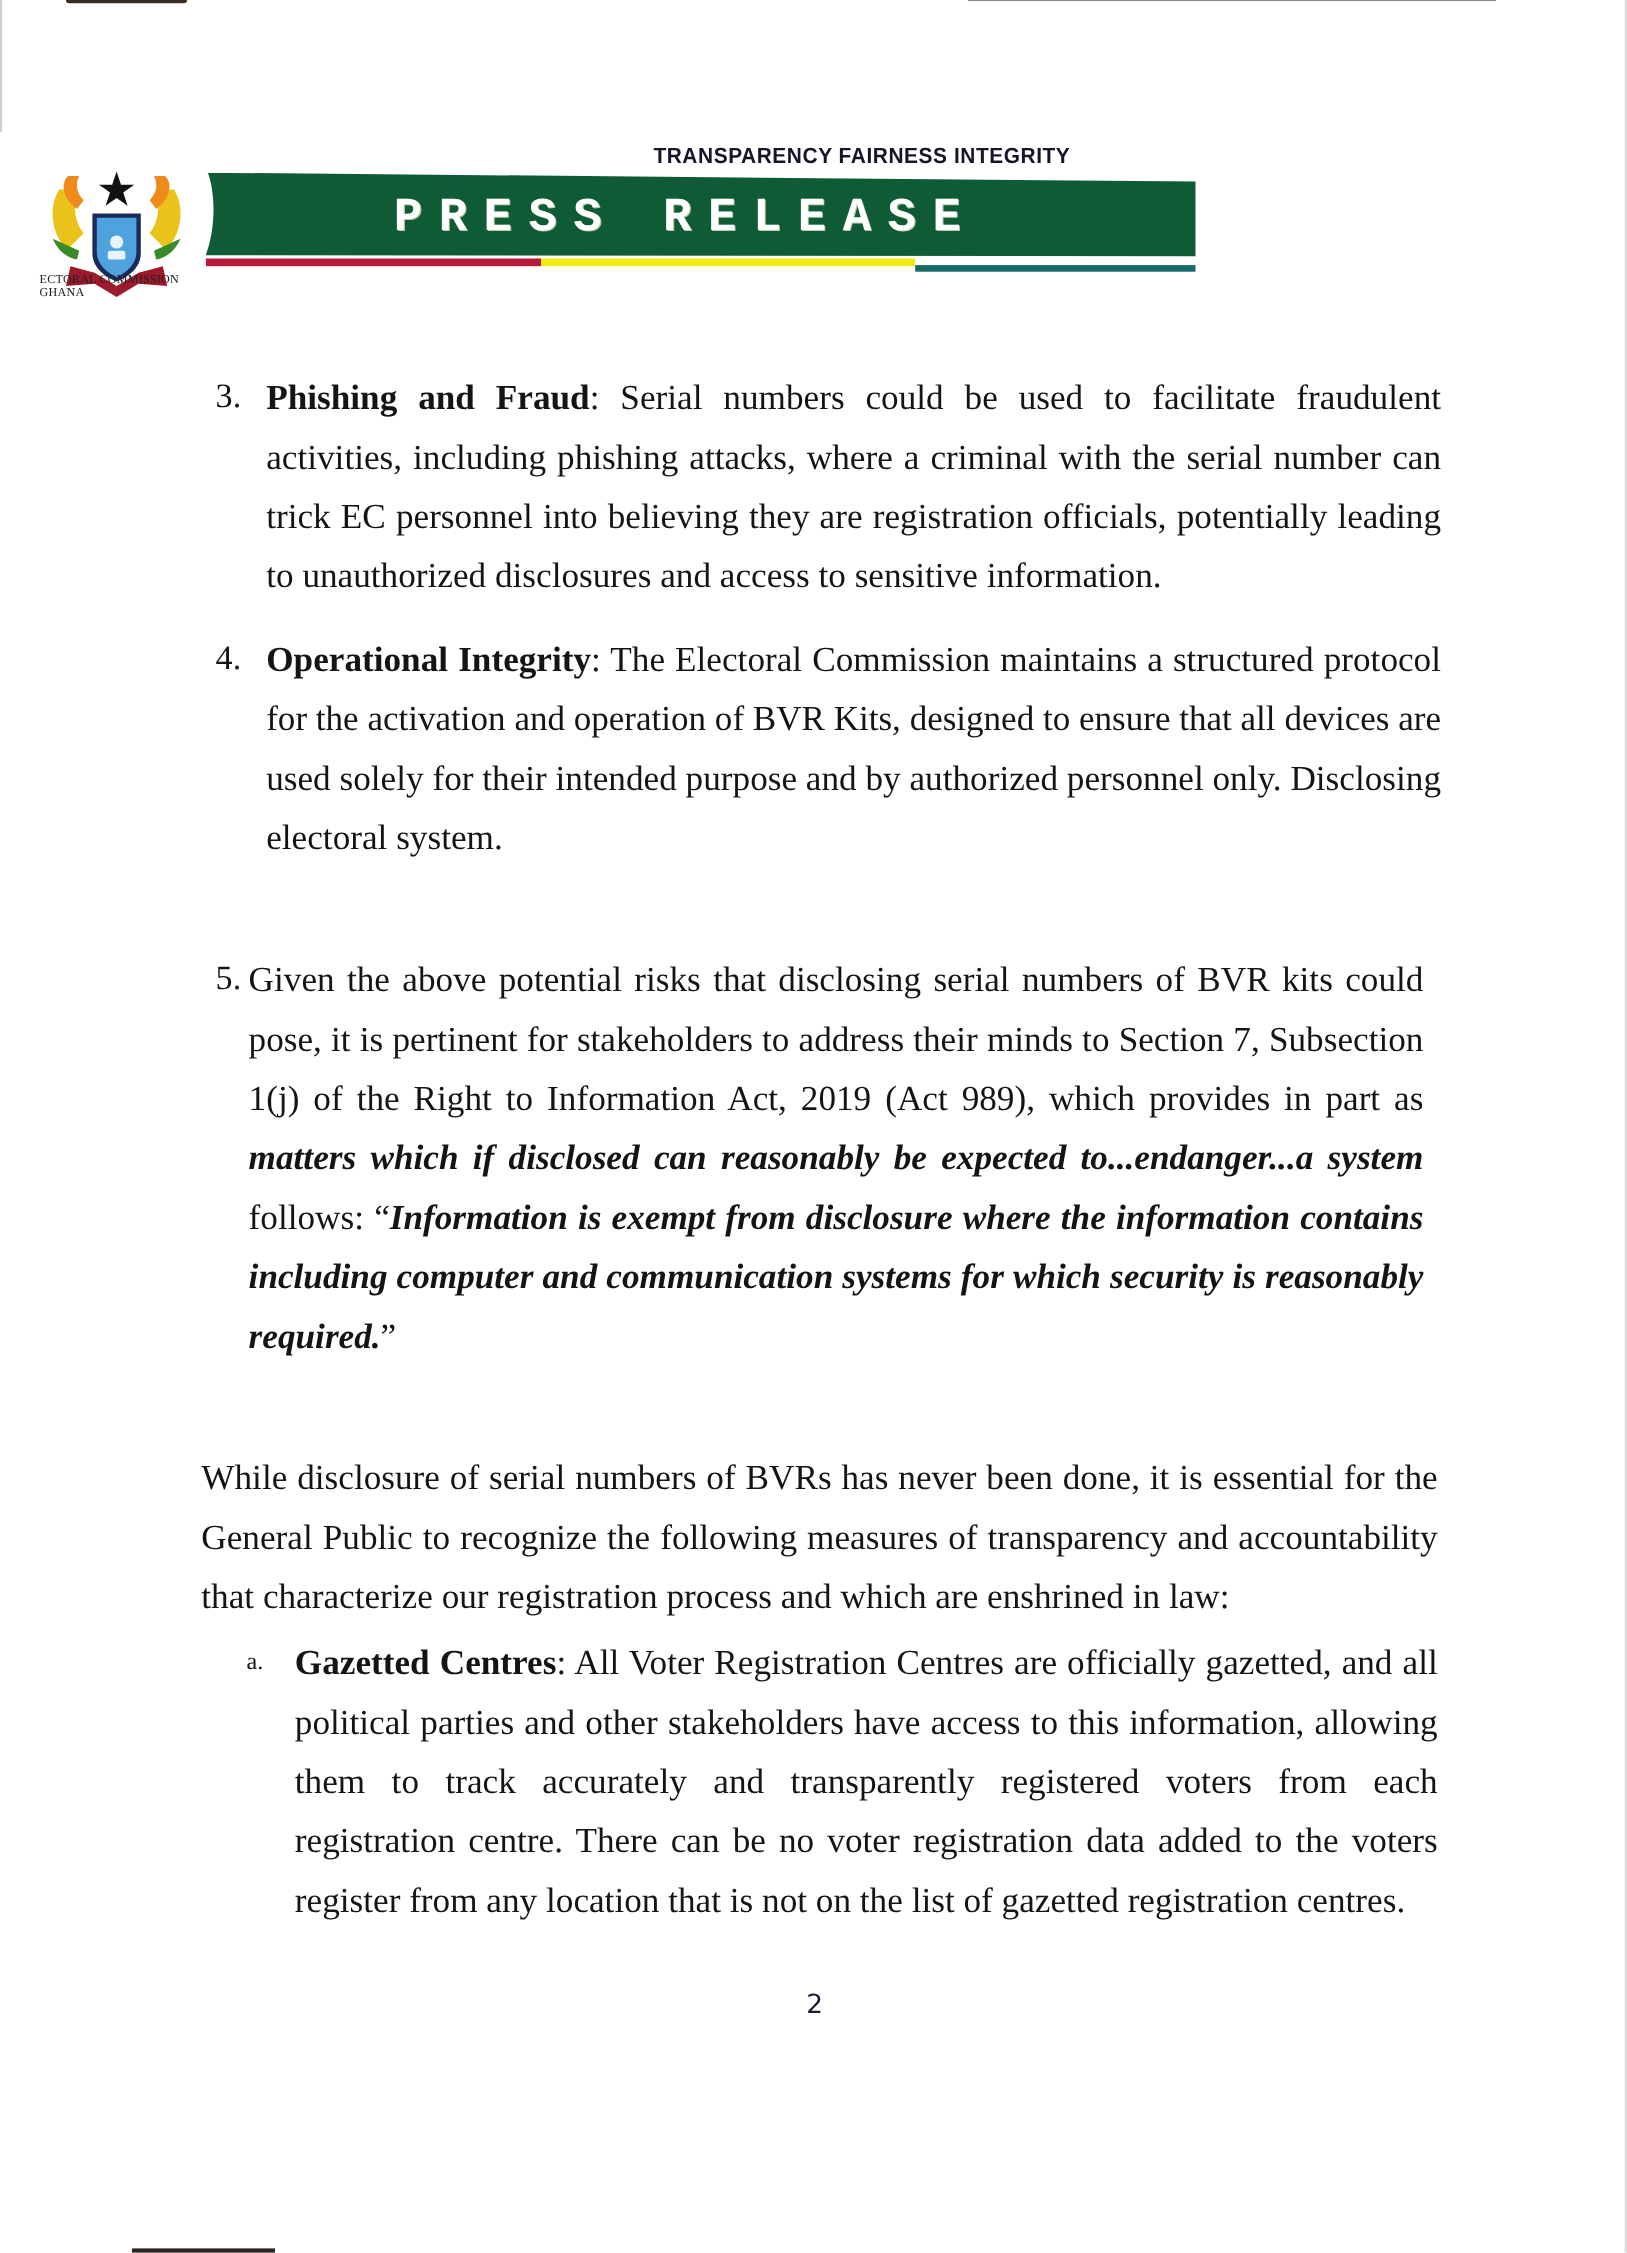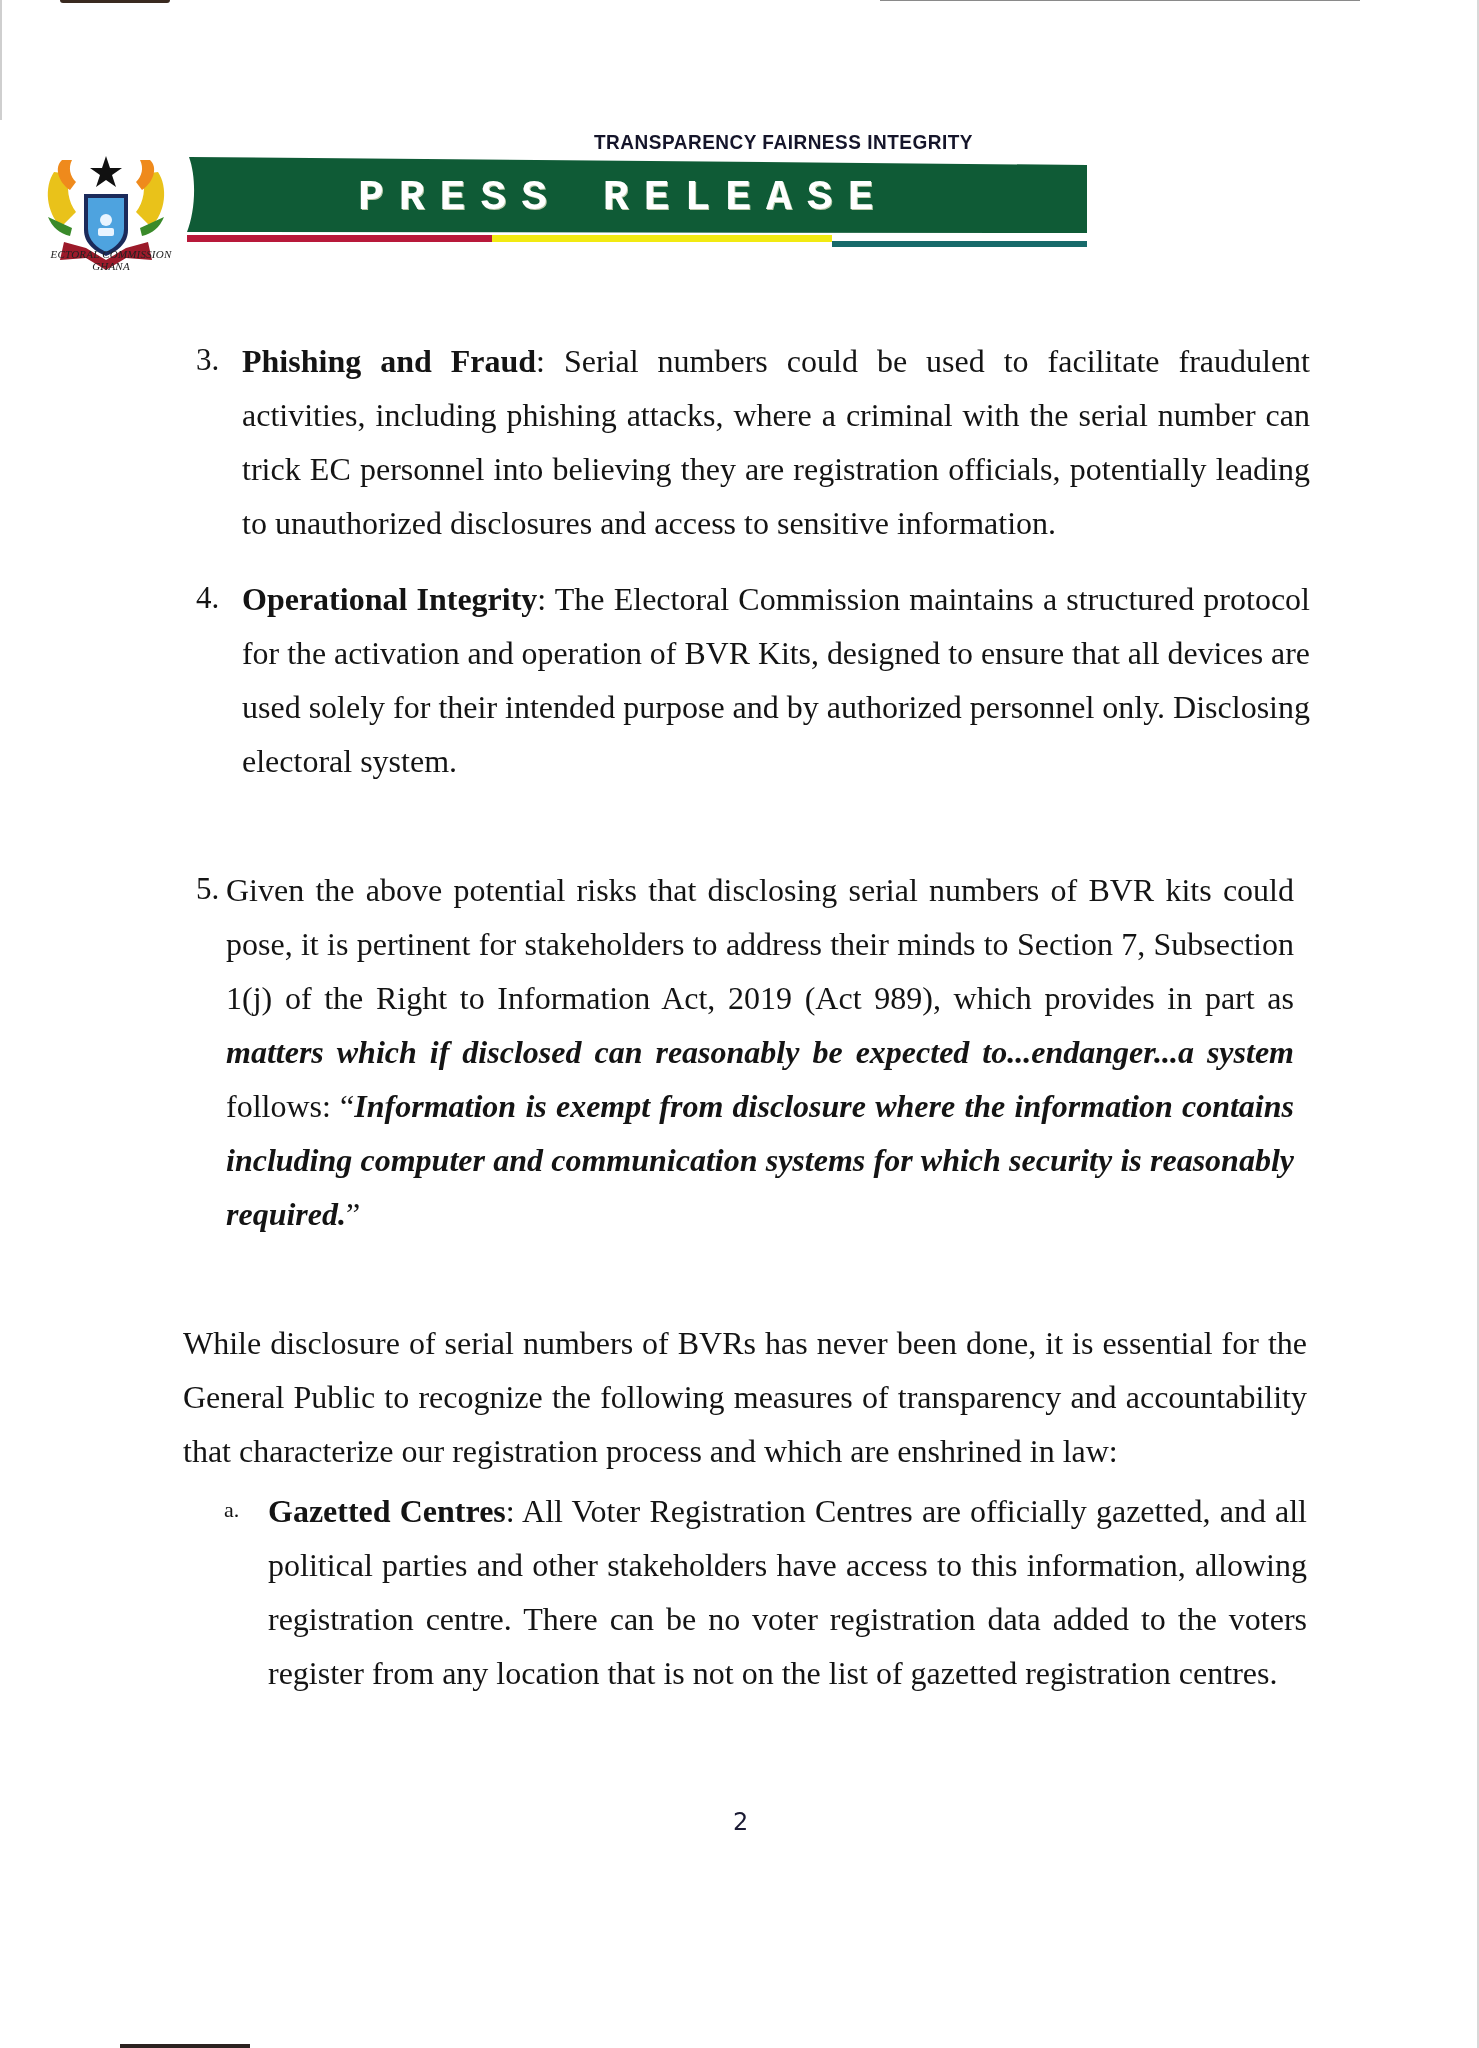--- a/index.html
+++ b/index.html
@@ -6,22 +6,22 @@
   body { width: 1479px; height: 2048px; position: relative; overflow: hidden;
          font-family: "Liberation Serif", serif; color: #141414; }
   .edge-top-a { position: absolute; left: 60px; top: 0; width: 110px; height: 3px; background: #3a2a20; border-radius: 0 0 40px 40px; }
   .edge-top-b { position: absolute; left: 880px; top: 0; width: 480px; height: 1px; background: #8a8a8a; }
   .edge-right { position: absolute; right: 0; top: 0; width: 2px; height: 2048px; background: #d8d8d8; }
   .edge-left { position: absolute; left: 0; top: 0; width: 2px; height: 120px; background: #cfcfcf; }
   .smudge { position: absolute; left: 120px; top: 2044px; width: 130px; height: 4px; background: #2b2220; }
 
   
   .logo { position: absolute; left: 36px; top: 142px; width: 140px; height: 135px; }
-  .logo-text { position: absolute; left: 36px; top: 248px; width: 150px; text-align: center;
-               font-family: "Liberation Serif", serif; font-size: 11px; line-height: 12px; color: #222; letter-spacing: 0.2px; font-style: italic; }
+  .logo-text { position: absolute; left: 36px; top: 248px; width: 150px; 
+               font-family: "Liberation Serif", serif; font-size: 11px; line-height: 12px; color: #222; letter-spacing: 0.2px; }
   .motto { position: absolute; left: 594px; top: 132px; width: 460px;
            font-family: "Liberation Sans", sans-serif; font-weight: bold; font-size: 19px; color: #15152a;
            letter-spacing: 0.5px; white-space: nowrap; transform: scaleY(1.05); }
   .banner { position: absolute; left: 187px; top: 157px; width: 900px; height: 92px; }
   .banner-title { position: absolute; left: 358px; top: 173px; font-family: Liberation Mono, monospace;
                   font-weight: bold; font-size: 43px; color: #ffffff; letter-spacing: 15px; white-space: nowrap;
                   text-shadow: 1px 1px 0 #b8c9a8; }
 
   
   .block { position: absolute; font-size: 32px; line-height: 54px; }
@@ -110,18 +110,19 @@
     <span class="line" style="white-space: nowrap; display: block;"><span>While disclosure of serial numbers of BVRs has never been done, it is essential for the</span></span>
     <span class="line" style="white-space: nowrap; display: block;"><span>General Public to recognize the following measures of transparency and accountability</span></span>
     <span class="line last" style="white-space: nowrap; display: block;"><span>that characterize our registration process and which are enshrined in law:</span></span>
   </div>
 
 <div>
   <div class="letter" style="left:224px; top:1497px;">a.</div>
   <div class="block" style="left:268px; top:1484px; width:1039px;">
       <span class="line" style="white-space: nowrap; display: block;"><span class="b">Gazetted Centres</span><span>: All Voter Registration Centres are officially gazetted, and all</span></span>
       <span class="line" style="white-space: nowrap; display: block;"><span>political parties and other stakeholders have access to this information, allowing</span></span>
+      <span class="line" style="white-space: nowrap; display: block;"><span>them to track accurately and transparently registered voters from each</span></span>
       <span class="line" style="white-space: nowrap; display: block;"><span>registration centre. There can be no voter registration data added to the voters</span></span>
       <span class="line last" style="white-space: nowrap; display: block;"><span>register from any location that is not on the list of gazetted registration centres.</span></span>
     </div>
 </div>
 
 <div class="page-num">2</div>
 
 </body></html>

